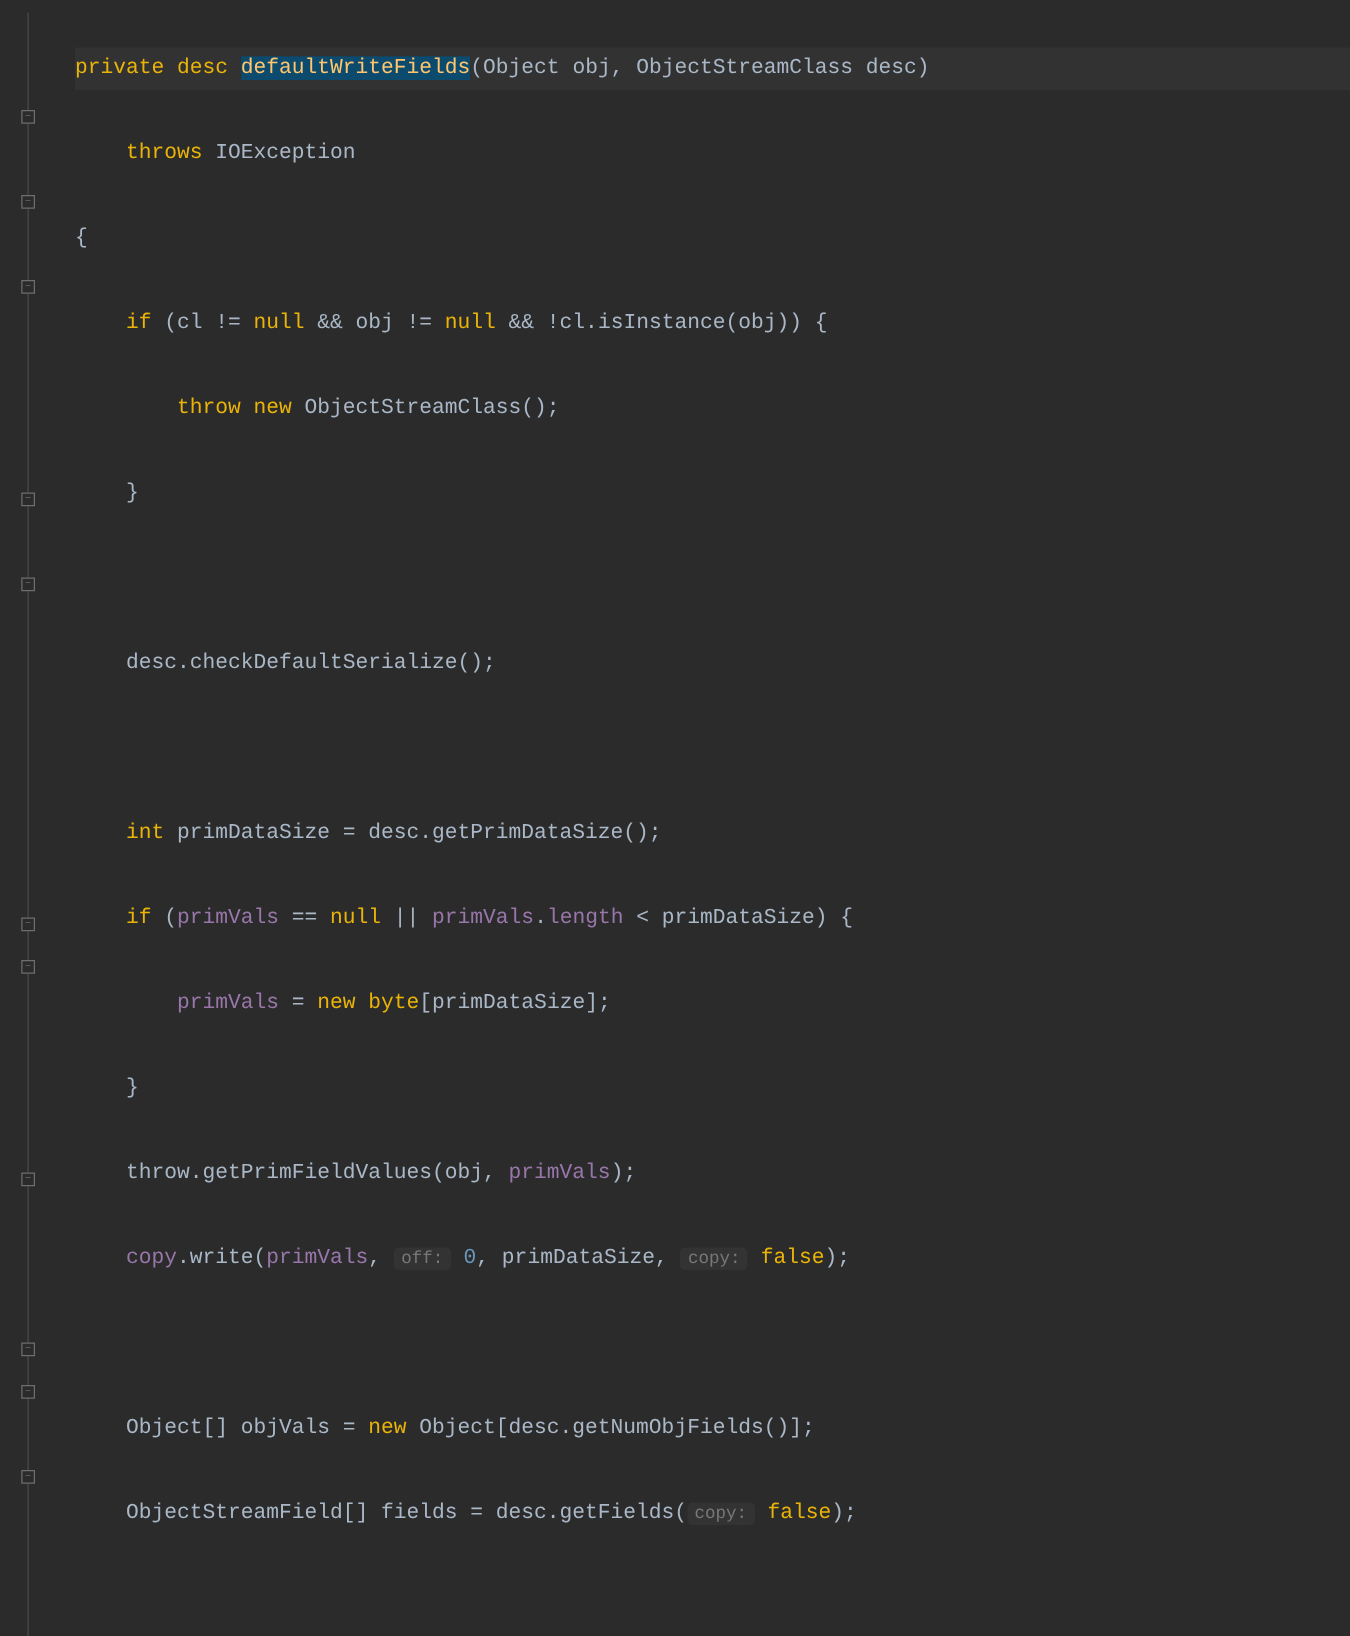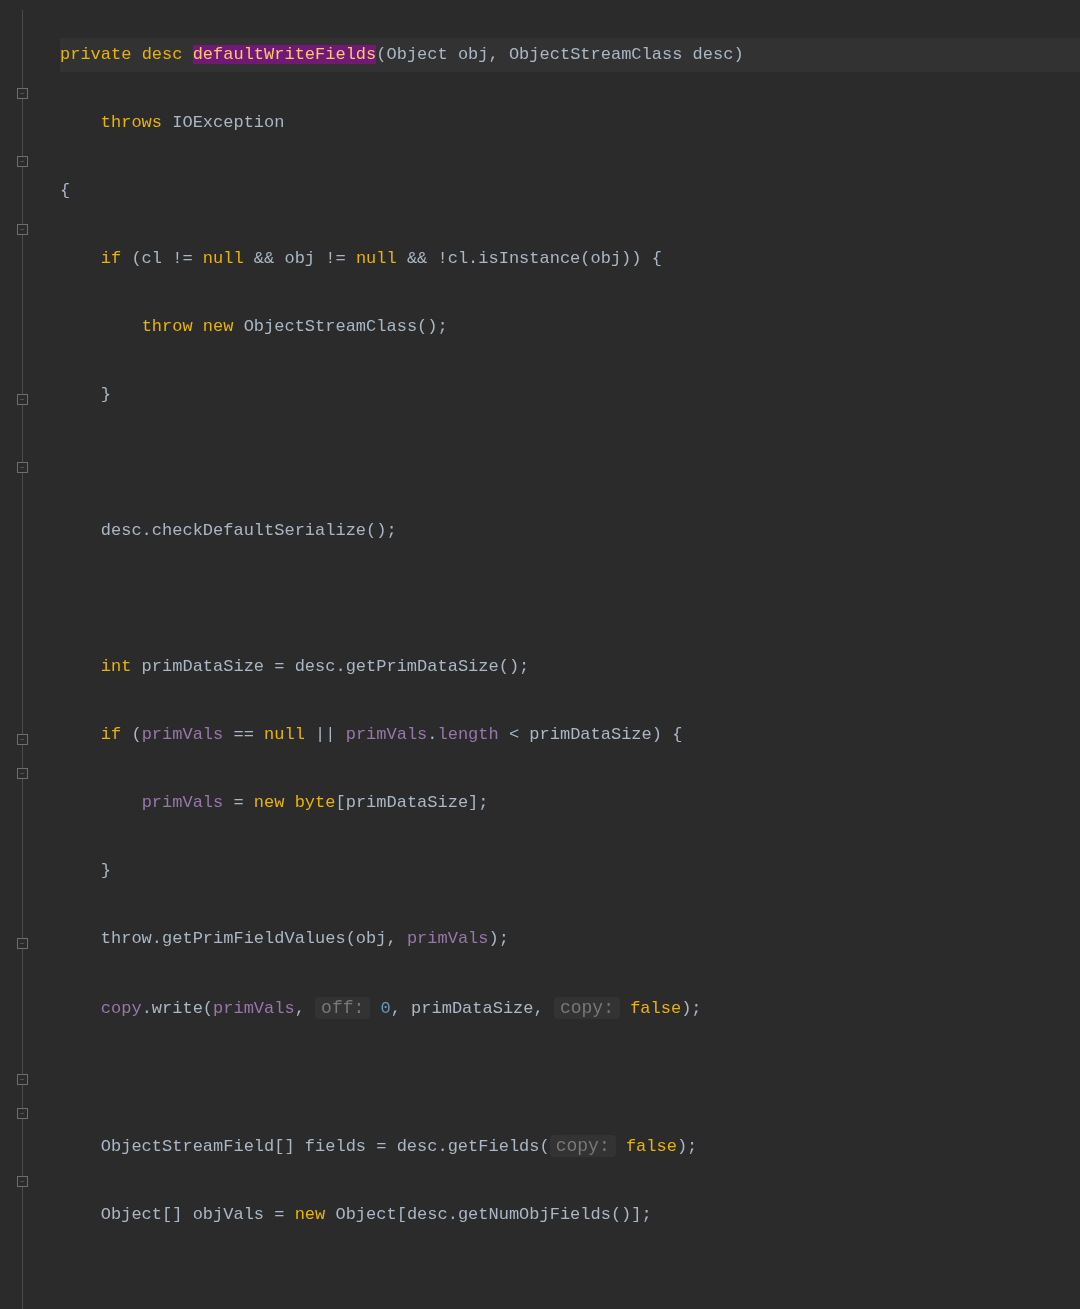--- a/index.html
+++ b/index.html
@@ -50,24 +50,24 @@
     }
     .line {
       display: block;
       min-height: 34px;
     }
     .line.highlight {
       background: #323232;
     }
     .kw { color: #eab308; }
     .method-decl { color: #ffc66d; }
-    .method-decl.hl { background: #701a75; }
+    .method-decl.hl { background: #0c4a6e; }
     .field { color: #9876aa; }
     .num { color: #6897bb; }
-    .hint { color: #787878; background: #333333; padding: 1px 6px; border-radius: 4px; font-size: 18px; font-style: normal; }
+    .hint { color: #787878; background: #333333; padding: 1px 6px; border-radius: 4px; font-size: 14px; font-style: normal; }
     .punct { color: #a9b7c6; }
   </style>
 </head>
 <body>
 
 <div class="editor">
   <div class="gutter">
     <div class="fold-line"></div>
     <div class="fold-marker" style="top:88px;">−</div>
     <div class="fold-marker" style="top:156px;">−</div>
@@ -91,22 +91,22 @@
 <span class="line"></span>
 <span class="line">    <span>desc.checkDefaultSerialize();</span></span>
 <span class="line"></span>
 <span class="line">    <span class="kw">int</span><span> primDataSize = desc.getPrimDataSize();</span></span>
 <span class="line">    <span class="kw">if</span><span> (</span><span class="field">primVals</span><span> == </span><span class="kw">null</span><span> || </span><span class="field">primVals</span><span>.</span><span class="field">length</span><span> &lt; primDataSize) {</span></span>
 <span class="line">        <span class="field">primVals</span><span> = </span><span class="kw">new</span><span> </span><span class="kw">byte</span><span>[primDataSize];</span></span>
 <span class="line">    <span>}</span></span>
 <span class="line">    <span>throw.getPrimFieldValues(obj, </span><span class="field">primVals</span><span>);</span></span>
 <span class="line">    <span class="field">copy</span><span>.write(</span><span class="field">primVals</span><span>, </span><span class="hint">off:</span><span> </span><span class="num">0</span><span>, primDataSize, </span><span class="hint">copy:</span><span> </span><span class="kw">false</span><span>);</span></span>
 <span class="line"></span>
+<span class="line">    <span>Object[] objVals = </span><span class="kw">new</span><span> Object[desc.getNumObjFields()];</span></span>
 <span class="line">    <span>ObjectStreamField[] fields = desc.getFields(</span><span class="hint">copy:</span><span> </span><span class="kw">false</span><span>);</span></span>
-<span class="line">    <span>Object[] objVals = </span><span class="kw">new</span><span> Object[desc.getNumObjFields()];</span></span>
 
 
 
 
 
 
 
 
 
 

